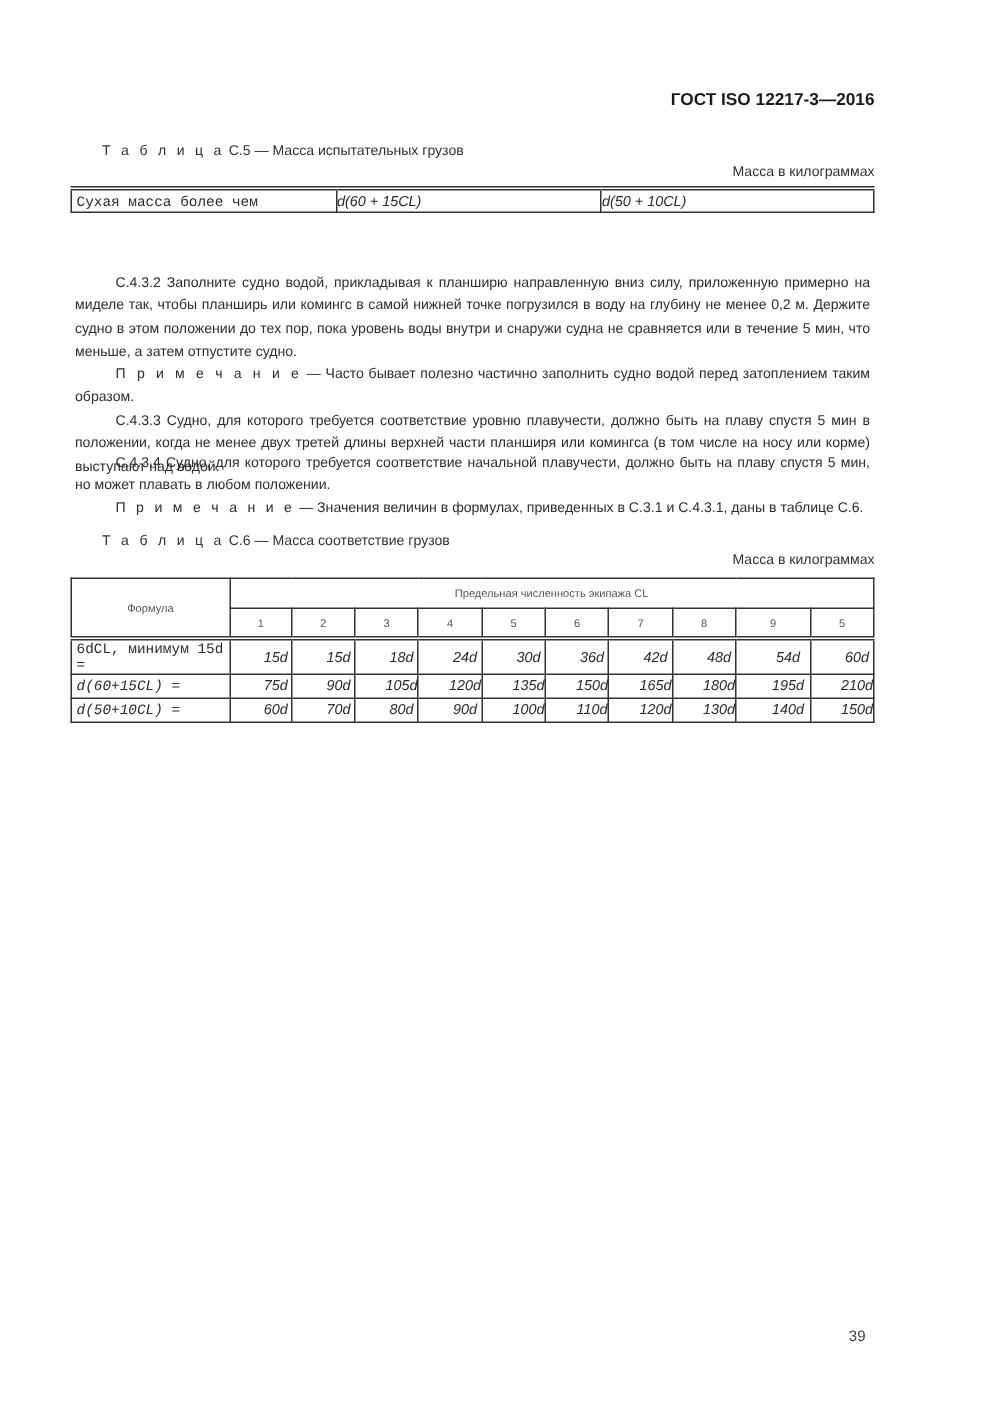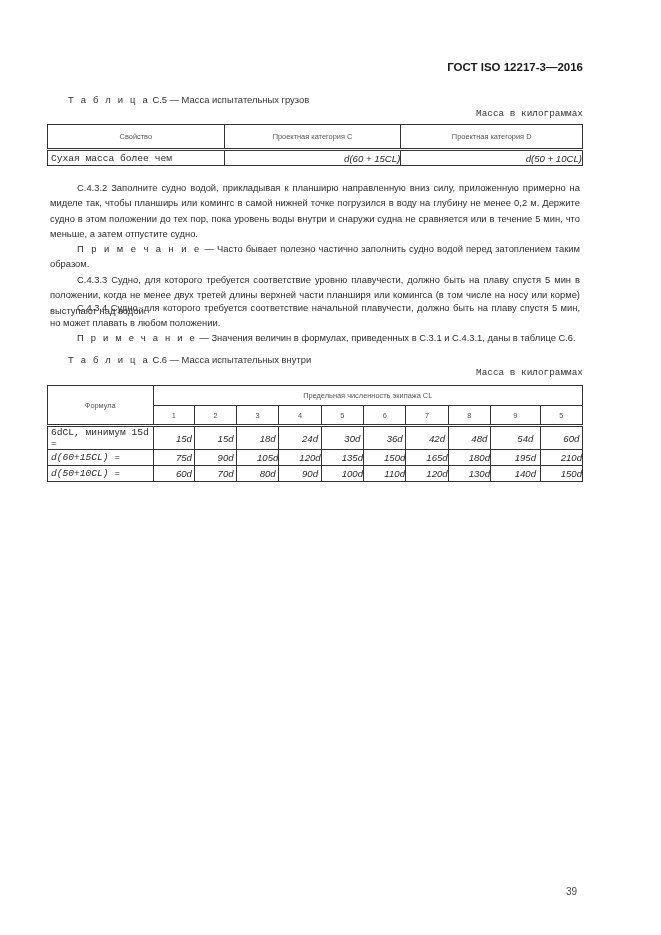--- a/index.html
+++ b/index.html
@@ -2,25 +2,25 @@
 <html><head>
 <meta charset="utf-8">
 <style>
   html, body { margin: 0; padding: 0; background: #ffffff; }
   body { width: 661px; height: 935px; position: relative; overflow: hidden;
          font-family: "Liberation Sans", sans-serif; color: #2a2a2a; }
   .abs { position: absolute; }
   .header-title { right: 78px; top: 61px; font-size: 11.5px; font-weight: bold; color: #1a1a1a; }
   .caption { left: 47px; font-size: 9.4px; color: #333; margin-left: 21px; }
   .spaced { letter-spacing: 2.2px; }
-  .units { right: 78px; font-size: 9.4px; color: #333; font-family: Liberation Mono, monospace; }
+  .units { right: 78px; font-size: 9.4px; color: #333; }
   table { border-collapse: collapse; position: absolute; left: 47px; width: 536px; }
   td, th { border: 1px solid #333; font-weight: normal; padding: 0; }
   .t1 th { font-size: 7.4px; height: 23px; color: #555; text-align: center; }
-  .t1 td { font-size: 9.6px; height: 14px; text-align: right; }
+  .t1 td { font-size: 9.6px; height: 14px; text-align: left; }
   .t1 td.left, .t2 td.left { text-align: left; padding-left: 3px; font-family: Liberation Mono, monospace; }
   .dbl-top td { border-top: 3px double #333; }
   .t2 th { font-size: 7.4px; color: #555; text-align: center; }
   .t2 th.group { height: 19px; }
   .t2 th.num { height: 18px; }
   .t2 td { font-size: 9.6px; height: 15px; text-align: center; padding-left: 20px; }
   i { font-style: italic; }
   .para { left: 47px; width: 536px; font-size: 9.4px; line-height: 15.3px; color: #2e2e2e; text-align: justify; }
   .para p { margin: 3px; text-indent: 27px; }
   .page-num { right: 84px; top: 846px; font-size: 10px; color: #444; margin-top: 40px; }
@@ -33,25 +33,20 @@
 <div class="abs caption" style="top:94px;"><span class="spaced">Т а б л и ц а</span><span> С.5 — Масса испытательных грузов</span></div>
 <div class="abs units" style="top:108px;">Масса в килограммах</div>
 
 <table class="t1" style="top:124px;">
   <colgroup>
       <col style="width:177px">
       <col style="width:177px">
       <col style="width:182px">
     </colgroup>
   <tbody>
-      <tr>
-    <th>Свойство</th>
-    <th>Проектная категория C</th>
-    <th>Проектная категория D</th>
-  </tr>
   <tr class="dbl-top">
     <td class="left">Сухая масса более чем</td>
     <td><i>d(60 + 15CL)</i></td>
     <td><i>d(50 + 10CL)</i></td>
   </tr>
 </tbody>
   </table>
 
 <div class="abs para" style="top:177px;">
   <p>С.4.3.2 Заполните судно водой, прикладывая к планширю направленную вниз силу, приложенную примерно на миделе так, чтобы планширь или комингс в самой нижней точке погрузился в воду на глубину не менее 0,2 м. Держите судно в этом положении до тех пор, пока уровень воды внутри и снаружи судна не сравняется или в течение 5 мин, что меньше, а затем отпустите судно.</p>
@@ -62,21 +57,21 @@
 <div class="abs para" style="top:269px;">
   <p>С.4.3.3 Судно, для которого требуется соответствие уровню плавучести, должно быть на плаву спустя 5 мин в положении, когда не менее двух третей длины верхней части планширя или комингса (в том числе на носу или корме) выступают над водой.</p>
 </div>
 <div class="abs para" style="top:297px;">
   <p>С.4.3.4 Судно, для которого требуется соответствие начальной плавучести, должно быть на плаву спустя 5 мин, но может плавать в любом положении.</p>
 </div>
 <div class="abs para" style="top:327px;">
   <p><span class="spaced">П р и м е ч а н и е</span><span> — Значения величин в формулах, приведенных в С.3.1 и С.4.3.1, даны в таблице С.6.</span></p>
 </div>
 
-<div class="abs caption" style="top:354px;"><span class="spaced">Т а б л и ц а</span><span> С.6 — Масса испытательных внутри</span></div>
+<div class="abs caption" style="top:354px;"><span class="spaced">Т а б л и ц а</span><span> С.6 — Масса соответствие грузов</span></div>
 <div class="abs units" style="top:367px;">Масса в килограммах</div>
 
 <table class="t2" style="top:385px;">
   <colgroup>
     <col style="width:108px">
     <col style="width:42px">
       <col style="width:42px">
       <col style="width:42px">
       <col style="width:42px">
       <col style="width:42px">

